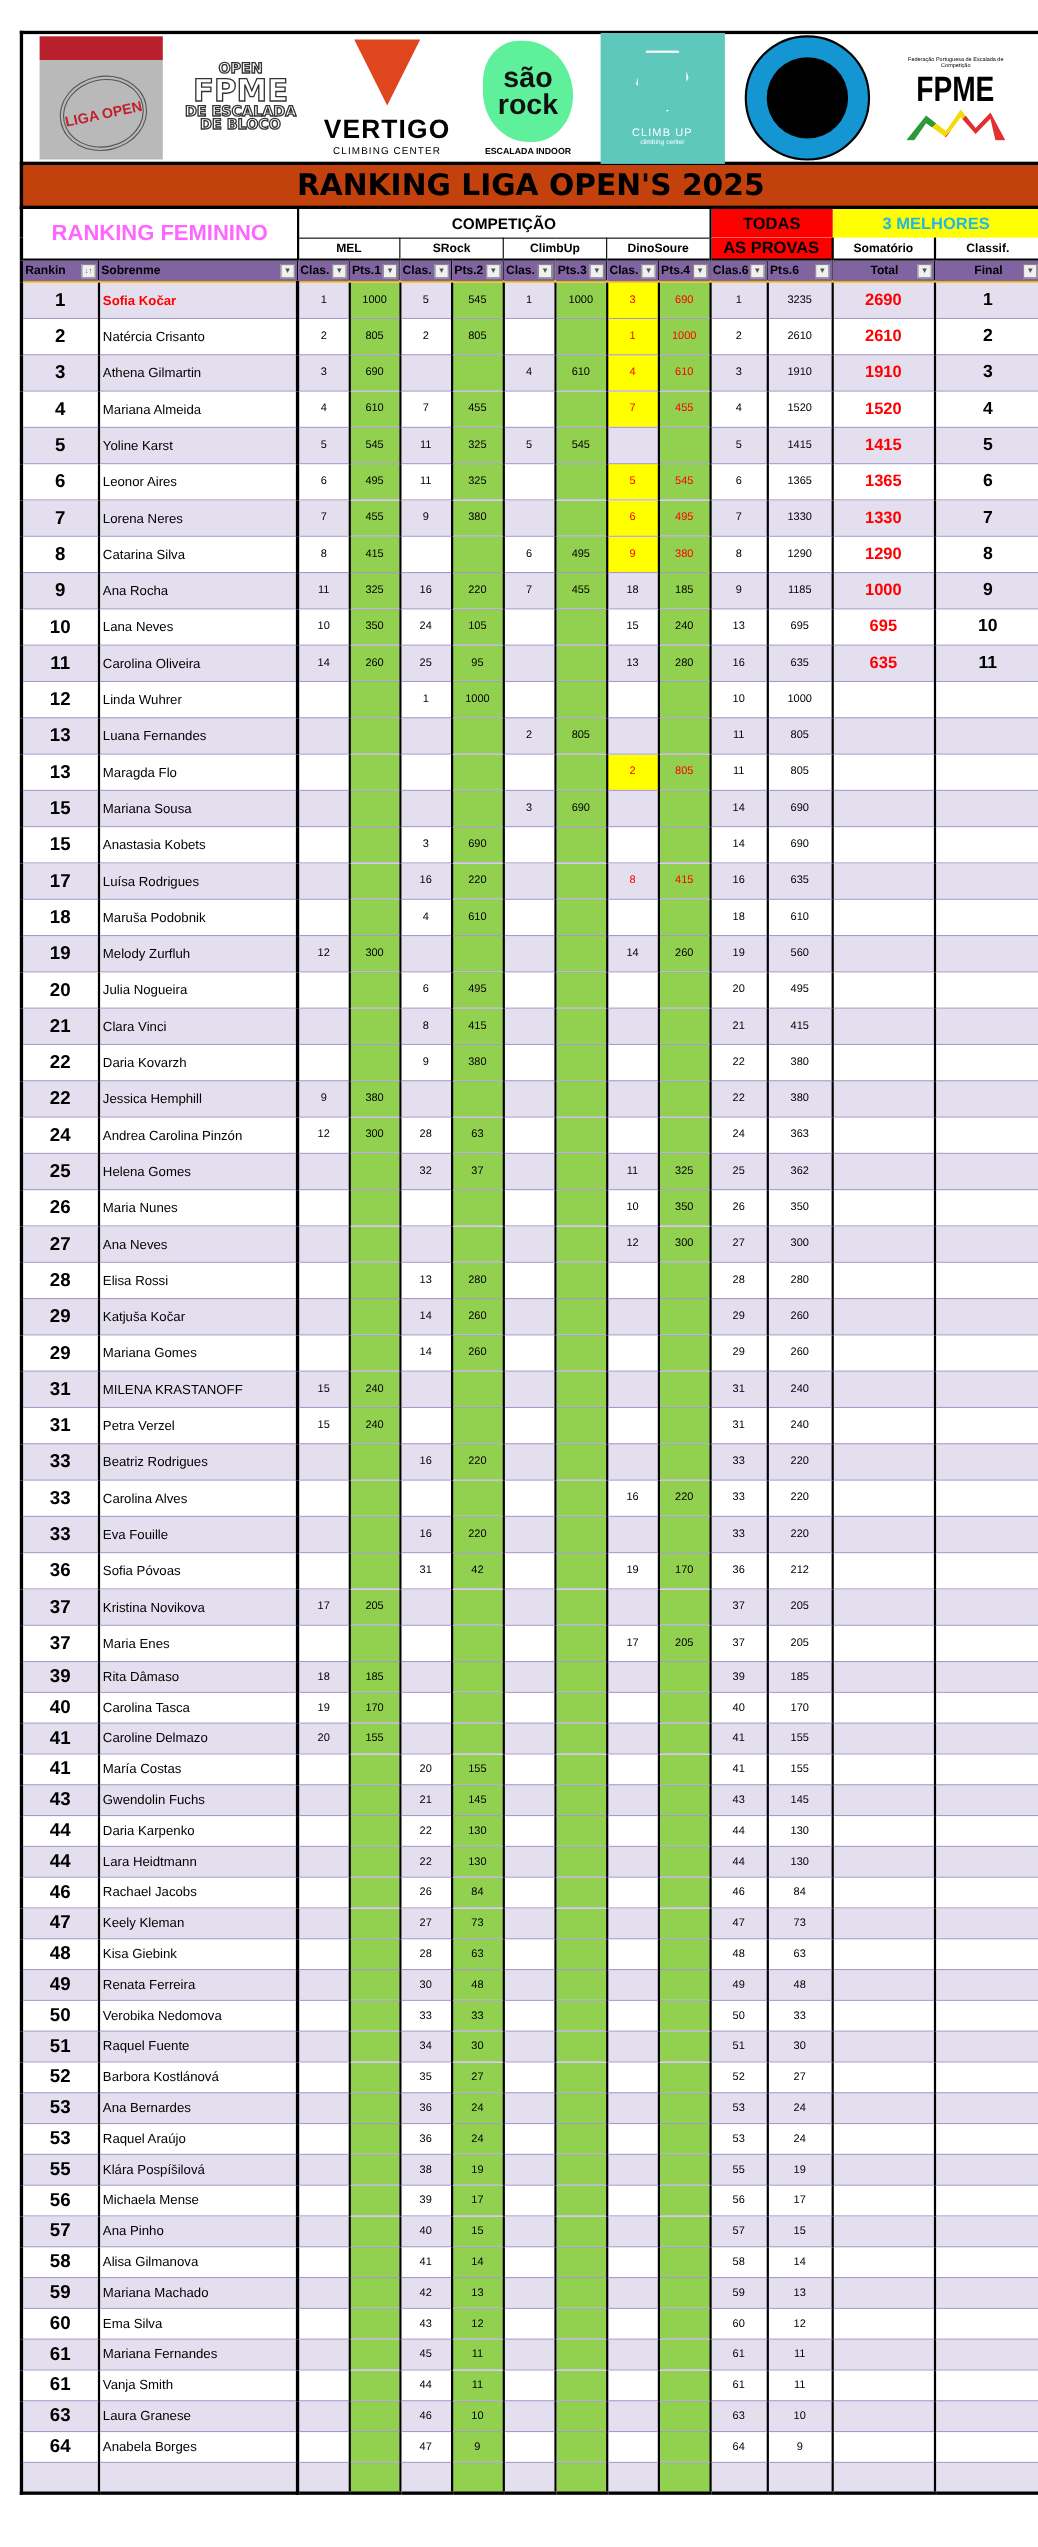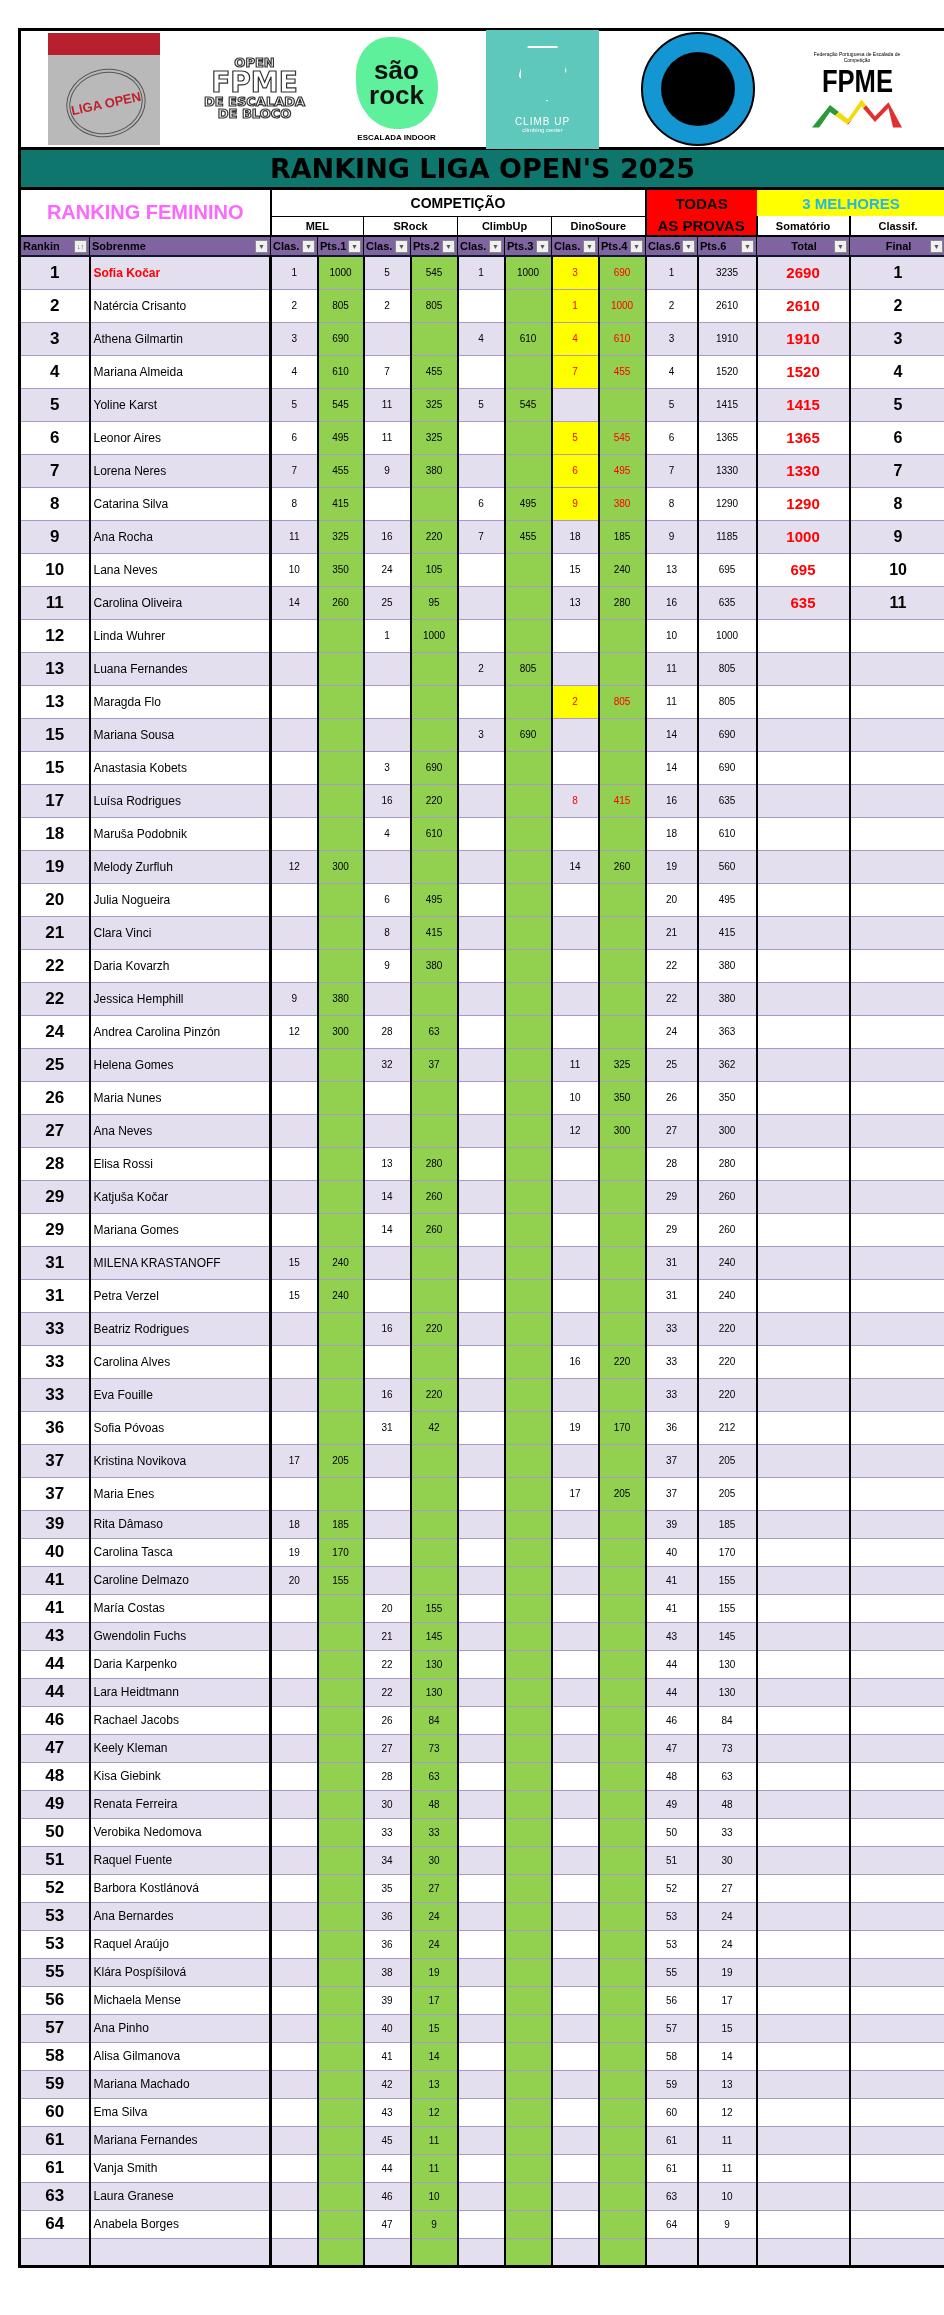--- a/index.html
+++ b/index.html
@@ -23,36 +23,36 @@
   .logo-climbup .gem { width:44px; height:52px; border:2px solid #fff; clip-path:polygon(20% 0,80% 0,100% 45%,60% 100%,0 55%); margin-bottom:14px; }
   .logo-climbup .name { font-size:10px; letter-spacing:1px; }
   .logo-climbup .sub { font-size:6px; }
   .logo-nucleo { width:110px; height:110px; border-radius:50%; background:#1496d2; border:2px solid #000; position:relative; }
   .logo-nucleo .inner { position:absolute; left:18px; top:18px; width:74px; height:74px; border-radius:50%; background:#000; }
   .logo-fpme { width:120px; height:115px; flex-direction:column; position:relative; }
   .logo-fpme .name { font-size:32px; font-weight:bold; transform:scaleX(0.8); }
   .logo-fpme .arc { font-size:7px; color:#000; }
   .logo-fpme .mtn { width:90px; height:28px; background:linear-gradient(135deg,#2d9a3a 33%,#f5d90a 33% 50%,#e03030 50%); clip-path:polygon(0 100%,20% 20%,40% 70%,55% 0,70% 60%,85% 10%,100% 100%,90% 100%,85% 30%,70% 80%,55% 25%,40% 90%,20% 45%,8% 100%); }
 
-  .title { height:40px; background:#0f766e; border:3px solid #000; border-top:none; border-right:none; display:flex; align-items:center; justify-content:center; font-family:"DejaVu Sans", sans-serif; font-weight:bold; font-size:27px; color:#000; box-sizing:border-box; }
+  .title { height:40px; background:#c2410c; border:3px solid #000; border-top:none; border-right:none; display:flex; align-items:center; justify-content:center; font-family:"DejaVu Sans", sans-serif; font-weight:bold; font-size:27px; color:#000; box-sizing:border-box; }
 
   table { border-collapse:collapse; table-layout:fixed; width:926px; }
   td, th { padding:0; overflow:hidden; white-space:nowrap; text-align:center; box-sizing:border-box; }
   .hdr-top td { height:26px; }
   .hdr-mid td { height:20px; font-size:11px; font-weight:bold; }
   .feminino { color:#ff66ff; font-weight:bold; font-size:20px; background:#fff; border-left:3px solid #000; border-right:2px solid #000; }
   .competicao { font-weight:bold; font-size:14px; background:#fff; border-bottom:1px solid #000; }
   .todas { background:#ff0000; font-weight:bold; font-size:15px; color:#000; border-left:2px solid #000; }
   .melhores { background:#ffff00; color:#20b8e8; font-weight:bold; font-size:15px; }
   .comp-name { background:#fff; border-right:1px solid #000; border-top:1px solid #000; }
   .asprovas { background:#ff0000; font-size:15px !important; font-weight:bold; color:#000000; border-left:2px solid #000; }
   .som { background:#fff; border-left:2px solid #000; }
   .cls { background:#fff; border-left:2px solid #000; }
 
-  .colhdr td { background:#8064a2; height:20px; font-size:11px; font-weight:bold; color:#000; border-right:1px solid #000; position:relative; text-align:left; padding-left:2px; border-top:2px solid #000; border-bottom:2px solid #0f172a; }
+  .colhdr td { background:#8064a2; height:20px; font-size:11px; font-weight:bold; color:#000; border-right:1px solid #000; position:relative; text-align:left; padding-left:2px; border-top:2px solid #000; border-bottom:2px solid #eab308; }
   .colhdr td.c { text-align:center; }
   .filter { position:absolute; right:2px; top:3px; width:11px; height:11px; background:#f0f0f0; border:1px solid #888; font-size:7px; line-height:11px; text-align:center; color:#555; }
 
   tbody.data td { font-size:12px; color:#000; border-right:2px solid #000; border-bottom:1px solid #a899c9; font-family:"Liberation Sans", sans-serif; }
   tbody.data tr.odd td { background:#e4dfee; }
   tbody.data tr.even td { background:#ffffff; }
   tbody.data tr.tall td { height:33px; }
   tbody.data tr.short td { height:28px; }
   tbody.data td.rank { font-size:17px; font-weight:bold; border-left:3px solid #000; }
   tbody.data td.name { text-align:left; padding-left:3px; font-size:12px; border-right:3px solid #000; border-left:1px solid #000; }
@@ -72,20 +72,25 @@
 <div class="sheet">
   <div class="logos">
     <div class="logo logo-liga">
       <div class="stamp">LIGA OPEN</div>
     </div>
     <div class="logo logo-openfpme">
       <div class="sm">OPEN</div>
       <div class="big">FPME</div>
       <div class="sm">DE ESCALADA</div>
       <div class="sm">DE BLOCO</div>
+    </div>
+    <div class="logo logo-vertigo">
+      <div class="tri"></div>
+      <div class="name">VERTIGO</div>
+      <div class="sub">CLIMBING CENTER</div>
     </div>
     <div class="logo logo-saorock">
       <div class="blob">são rock</div>
       <div class="sub">ESCALADA INDOOR</div>
     </div>
     <div class="logo logo-climbup">
       <div class="gem"></div>
       <div class="name">CLIMB UP</div>
       <div class="sub">climbing center</div>
     </div>

